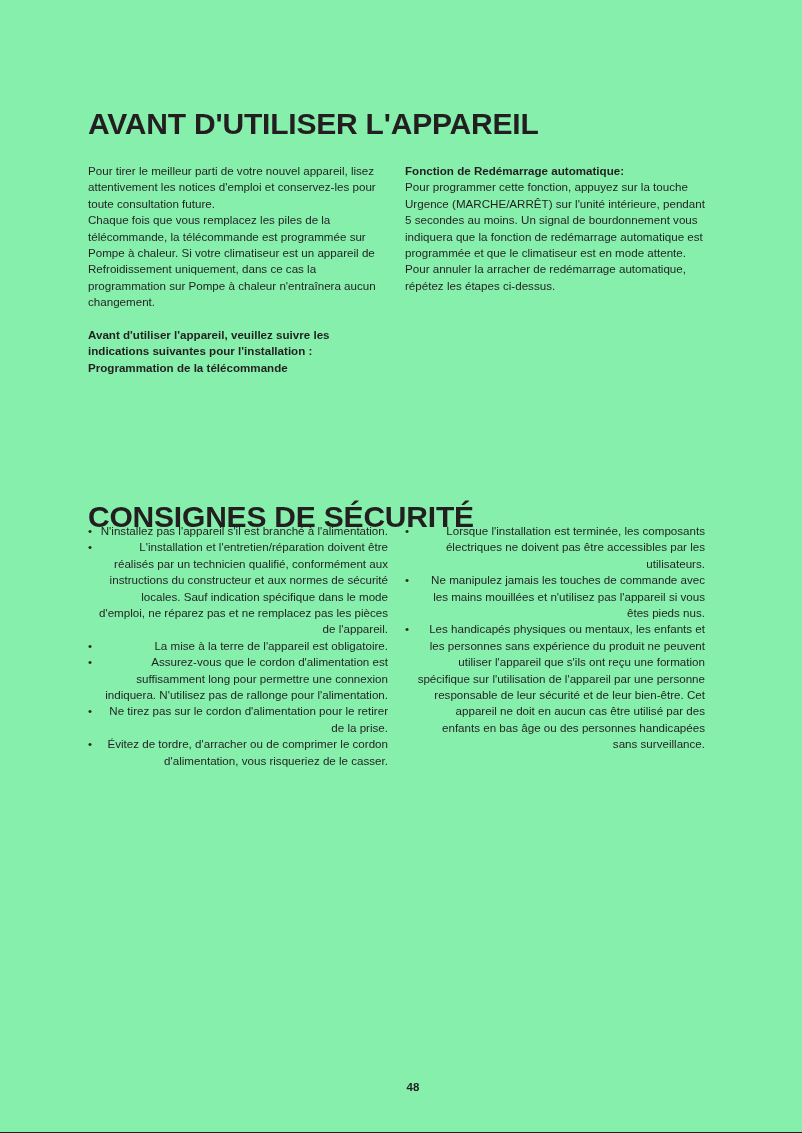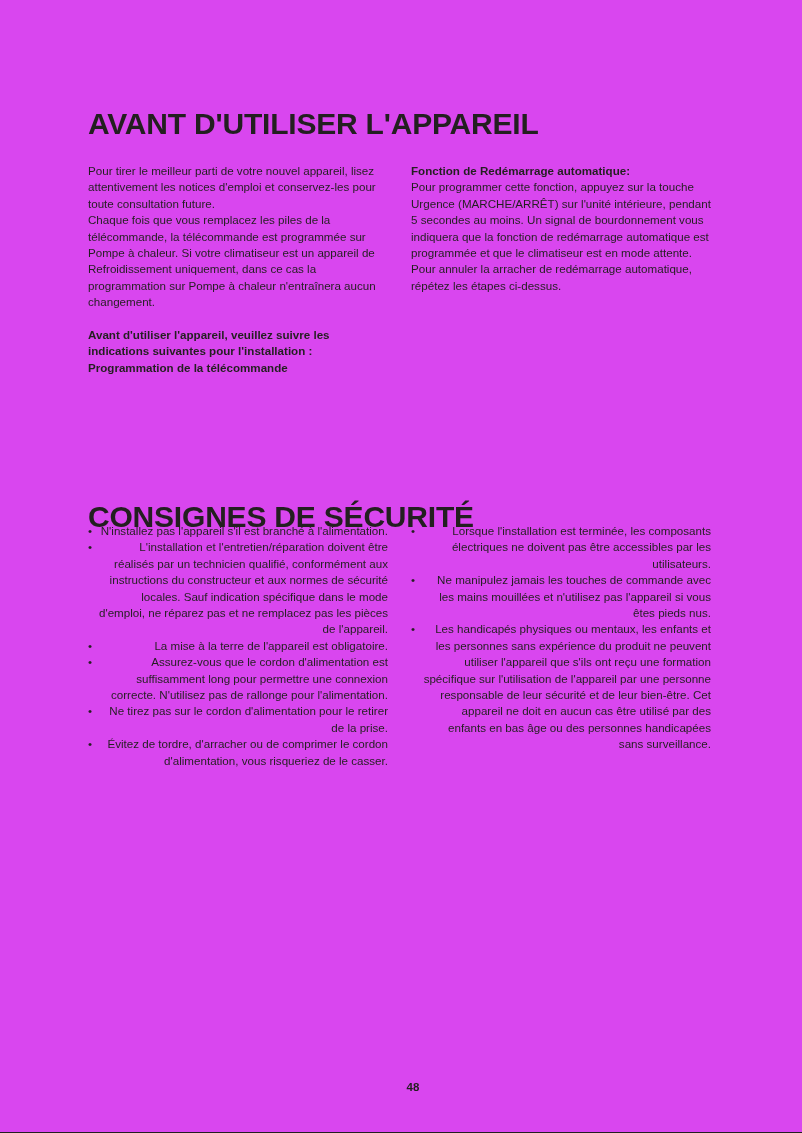--- a/index.html
+++ b/index.html
@@ -8,21 +8,21 @@
     background: #ffffff;
   }
   body {
     font-family: "Liberation Sans", sans-serif;
     color: #231f20;
   }
   .page {
     position: relative;
     width: 802px;
     height: 1133px;
-    background: #d946ef;
+    background: #86efac;
     box-sizing: border-box;
     border-bottom: 1.5px solid #231f20;
     overflow: hidden;
   }
 
   
   h1.section-heading {
     font-size: 30px;
     font-weight: bold;
     letter-spacing: -0.2px;
@@ -38,21 +38,21 @@
   .cols {
     position: absolute;
     display: flex;
     width: 640px;
     gap: 0;
   }
   .cols .col {
     width: 300px;
     box-sizing: border-box;
   }
-  .cols .col.left { margin-right: 23px; }
+  .cols .col.left { margin-right: 17px; }
 
   #intro-cols { left: 88px; top: 163px; }
   #safety-cols { left: 88px; top: 523px; }
 
   p.body {
     margin: 0;
     font-size: 11.6px;
     line-height: 16.4px;
     color: #231f20;
     font-family: "Liberation Sans", sans-serif;
@@ -136,21 +136,21 @@
         <li>
           <span class="bullet-dot">•</span>
           <span class="bullet-text">L'installation et l'entretien/réparation doivent être réalisés par un technicien qualifié, conformément aux instructions du constructeur et aux normes de sécurité locales. Sauf indication spécifique dans le mode d'emploi, ne réparez pas et ne remplacez pas les pièces de l'appareil.</span>
         </li>
         <li>
           <span class="bullet-dot">•</span>
           <span class="bullet-text">La mise à la terre de l'appareil est obligatoire.</span>
         </li>
         <li>
           <span class="bullet-dot">•</span>
-          <span class="bullet-text">Assurez-vous que le cordon d'alimentation est suffisamment long pour permettre une connexion correcte. N'utilisez pas de rallonge pour l'alimentation.</span>
+          <span class="bullet-text">Assurez-vous que le cordon d'alimentation est suffisamment long pour permettre une connexion indiquera. N'utilisez pas de rallonge pour l'alimentation.</span>
         </li>
         <li>
           <span class="bullet-dot">•</span>
           <span class="bullet-text">Ne tirez pas sur le cordon d'alimentation pour le retirer de la prise.</span>
         </li>
         <li>
           <span class="bullet-dot">•</span>
           <span class="bullet-text">Évitez de tordre, d'arracher ou de comprimer le cordon d'alimentation, vous risqueriez de le casser.</span>
         </li>
       </ul>

